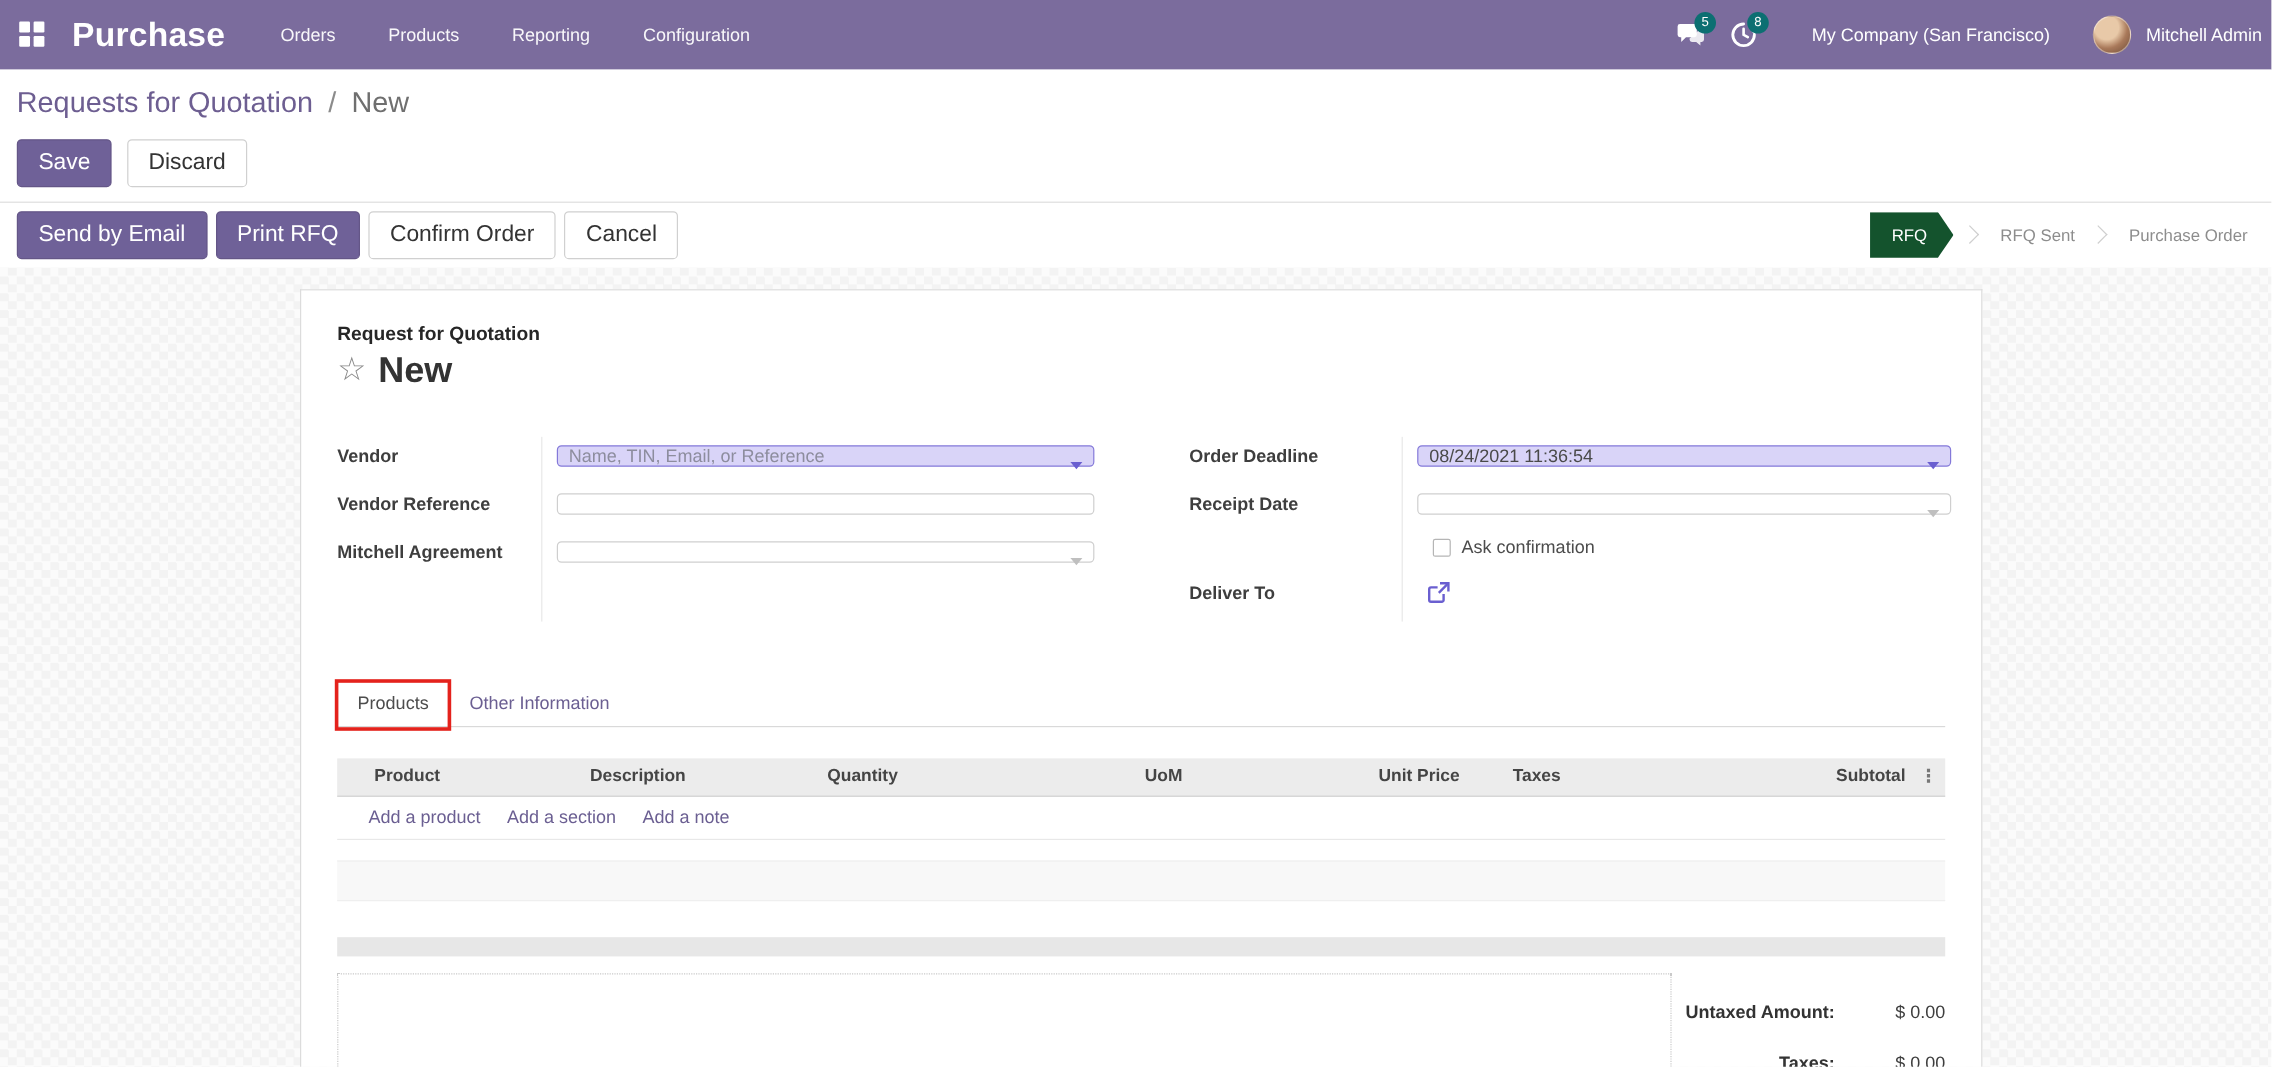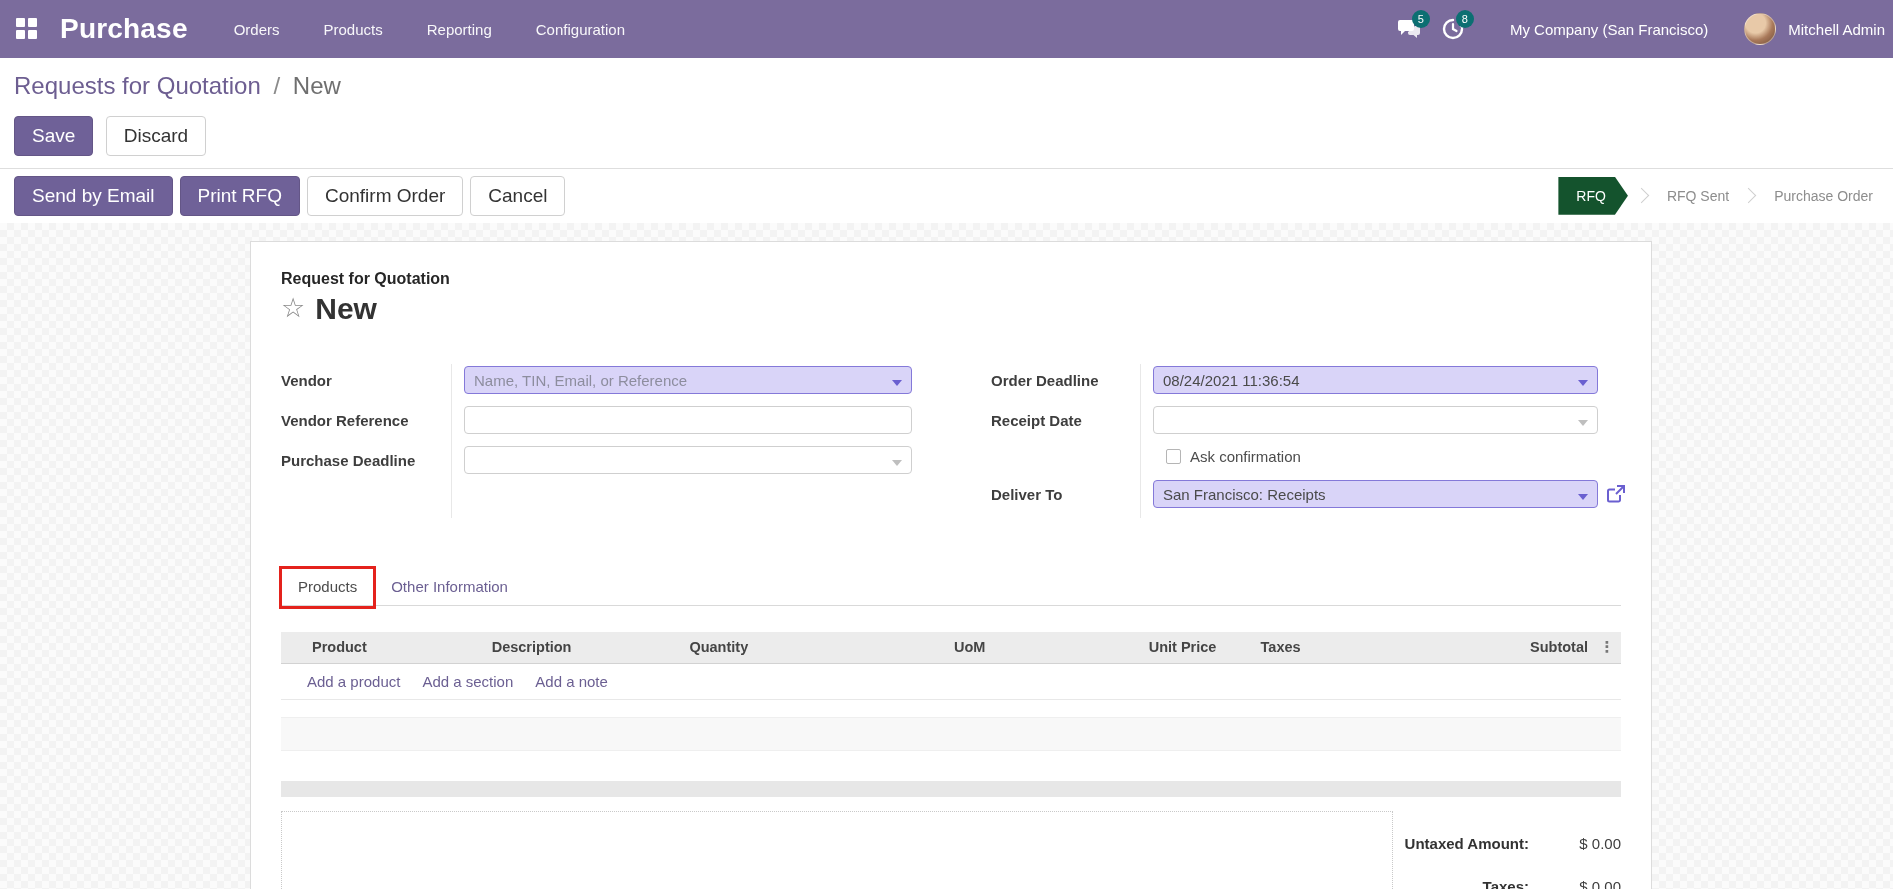--- a/index.html
+++ b/index.html
@@ -69,21 +69,21 @@
   .field-groups { display:flex;gap:44px; }
   .fg { width:50%; display:flex; }
   .fg-labels { display:flex; flex-direction:column; }
   .fg-fields { flex:1; border-left:1px solid #e8e8e8; padding-left:12px;
     display:flex; flex-direction:column; }
   .fg1 .fg-labels { width:170px; }
   .fg2 { padding-left:35px; }
   .fg2 .fg-labels { width:200px; }
   .f-row { height:33px; display:flex; align-items:center; margin-bottom:7px; }
   .f-label { font-size:15px; font-weight:700; color:#3e3e3e; }
-  .o-input { position:relative; height:28px; border:1px solid #cfcfcf; border-radius:4px;
+  .o-input { position:relative; height:18px; border:1px solid #cfcfcf; border-radius:4px;
     background:#fff; display:flex; align-items:center; }
   .fg1 .o-input { width:448px; }
   .fg2 .o-input { width:445px; }
   .o-input input { border:none; outline:none; background:transparent; width:100%;
     height:100%; font-size:15px; color:#4a4a4a; padding:0 26px 0 9px;
     font-family:"Liberation Sans",sans-serif; }
   .o-input.lavender { background:#d9d4f8; border-color:#8479d9; }
   .o-input.lavender input::placeholder { color:#8d8d9e; }
   .caret { position:absolute; right:9px; top:13px; width:0; height:0;
     border-left:5px solid transparent; border-right:5px solid transparent;
@@ -218,21 +218,21 @@
 
       <div class="fg fg1">
         <div class="fg-labels">
           <div class="f-row">
               <span class="f-label">Vendor</span>
             </div>
           <div class="f-row">
               <span class="f-label">Vendor Reference</span>
             </div>
           <div class="f-row">
-              <span class="f-label">Purchase Deadline</span>
+              <span class="f-label">Mitchell Agreement</span>
             </div>
         </div>
         <div class="fg-fields">
           <div class="f-row">
             <div class="o-input lavender">
               <input type="text" placeholder="Name, TIN, Email, or Reference" style="">
               <span class="caret"></span>
             </div>
           </div>
           <div class="f-row">
@@ -273,24 +273,20 @@
             <div class="o-input">
               <input type="text" value="" style="">
               <span class="caret gray"></span>
             </div>
           </div>
           <div class="chk-row">
             <span class="chk"></span>
             <span class="chk-label">Ask confirmation</span>
           </div>
           <div class="f-row">
-            <div class="o-input lavender">
-              <input type="text" value="San Francisco: Receipts" style="">
-              <span class="caret"></span>
-            </div>
             <span class="ext-link">
               <svg width="20" height="20" viewBox="0 0 20 20">
                 <path d="M14 11v5a1.5 1.5 0 0 1-1.5 1.5h-9A1.5 1.5 0 0 1 2 16V7a1.5 1.5 0 0 1 1.5-1.5H9" fill="none" stroke="#6a5fd0" stroke-width="2"></path>
                 <path d="M11 2h7v7" fill="none" stroke="#6a5fd0" stroke-width="2"></path>
                 <path d="M18 2l-8 8" stroke="#6a5fd0" stroke-width="2"></path>
               </svg>
             </span>
           </div>
         </div>
       </div>

